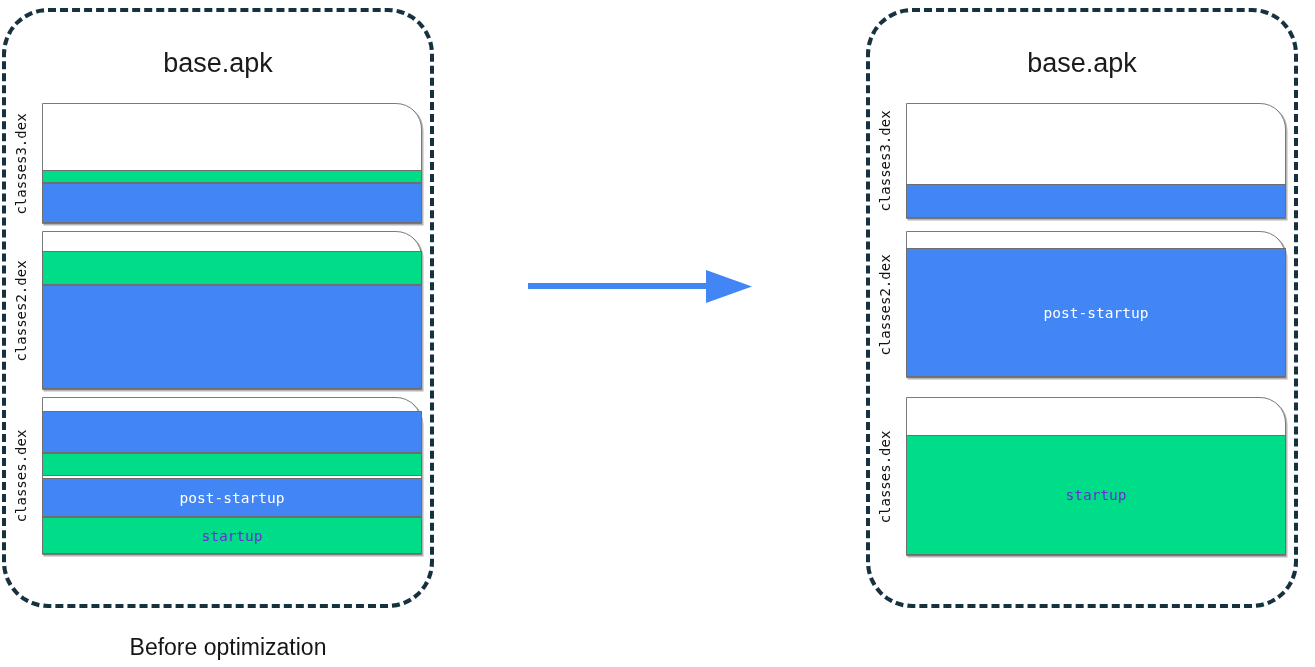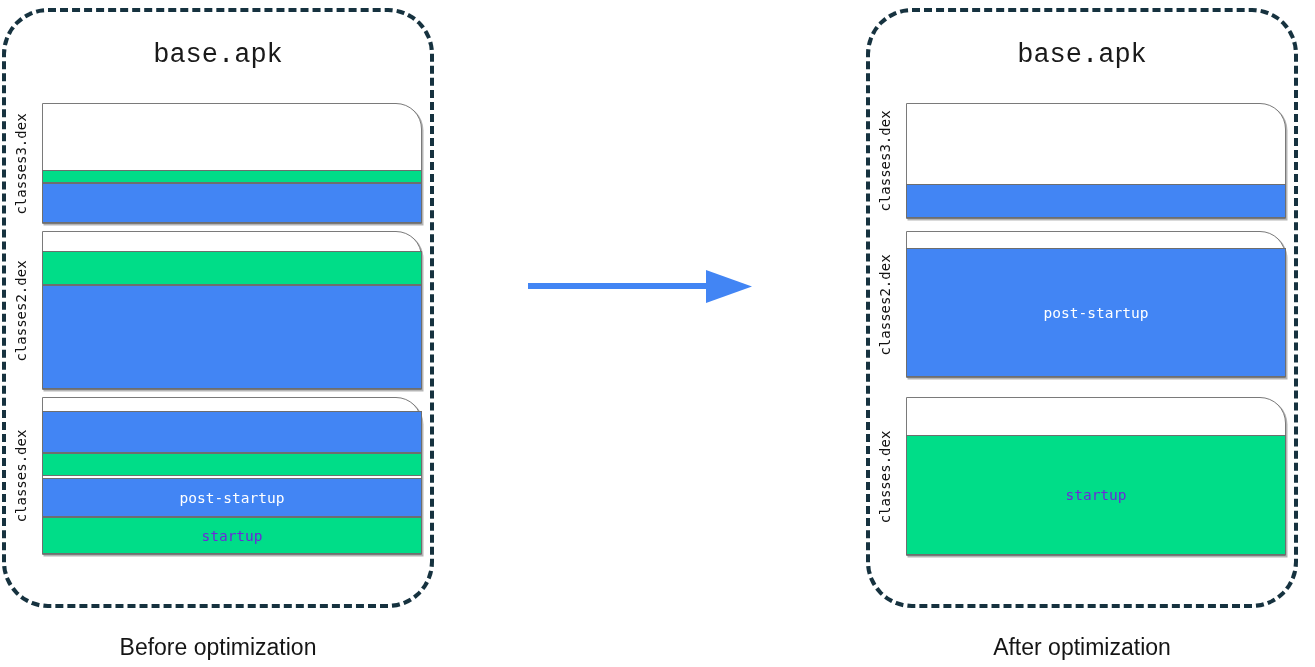--- a/index.html
+++ b/index.html
@@ -30,25 +30,25 @@
     box-sizing: border-box;
     border: 4px dashed #16323f;
     border-radius: 46px;
     background: #ffffff;
   }
   .apk-panel.left  { left: 2px;   top: 8px; width: 432px; height: 600px; }
   .apk-panel.right { left: 866px; top: 8px; width: 432px; height: 600px; }
 
   .apk-title {
     position: absolute;
-    top: 28px;
+    top: 36px;
     left: 0;
     width: 100%;
     text-align: center;
-    font-family: Liberation Mono, monospace;
+    font-family: Liberation Sans, sans-serif;
     font-size: 27px;
     color: #1a1a1a;
     letter-spacing: 0px;
     white-space: nowrap;
   }
 
   
   .dex-block {
     position: absolute;
   }
@@ -117,21 +117,21 @@
   .caption {
     position: absolute;
     top: 634px;
     width: 432px;
     text-align: center;
     font-family: "Liberation Sans", sans-serif;
     font-size: 23px;
     color: #151515;
     white-space: nowrap;
   }
-  .caption.left  { left: 2px; }
+  .caption.left  { left: 12px; }
   .caption.right { left: 866px; }
 </style>
 </head>
 <body>
 
 <div class="stage">
 
   <div class="apk-panel left">
     <div class="apk-title">base.apk</div>
   </div>
@@ -201,15 +201,14 @@
 
   <div class="dex-block" style="left:872px; top:397px; width:414px; height:159px;">
     <div class="dex-label">
       <span>classes.dex</span>
     </div>
     <div class="dex-card">
       <div class="seg green" style="bottom:0px; height:120px;">startup</div>
     </div>
   </div>
 
-  <div class="caption right">After optimization</div>
 
 </div>
 
 </body></html>

